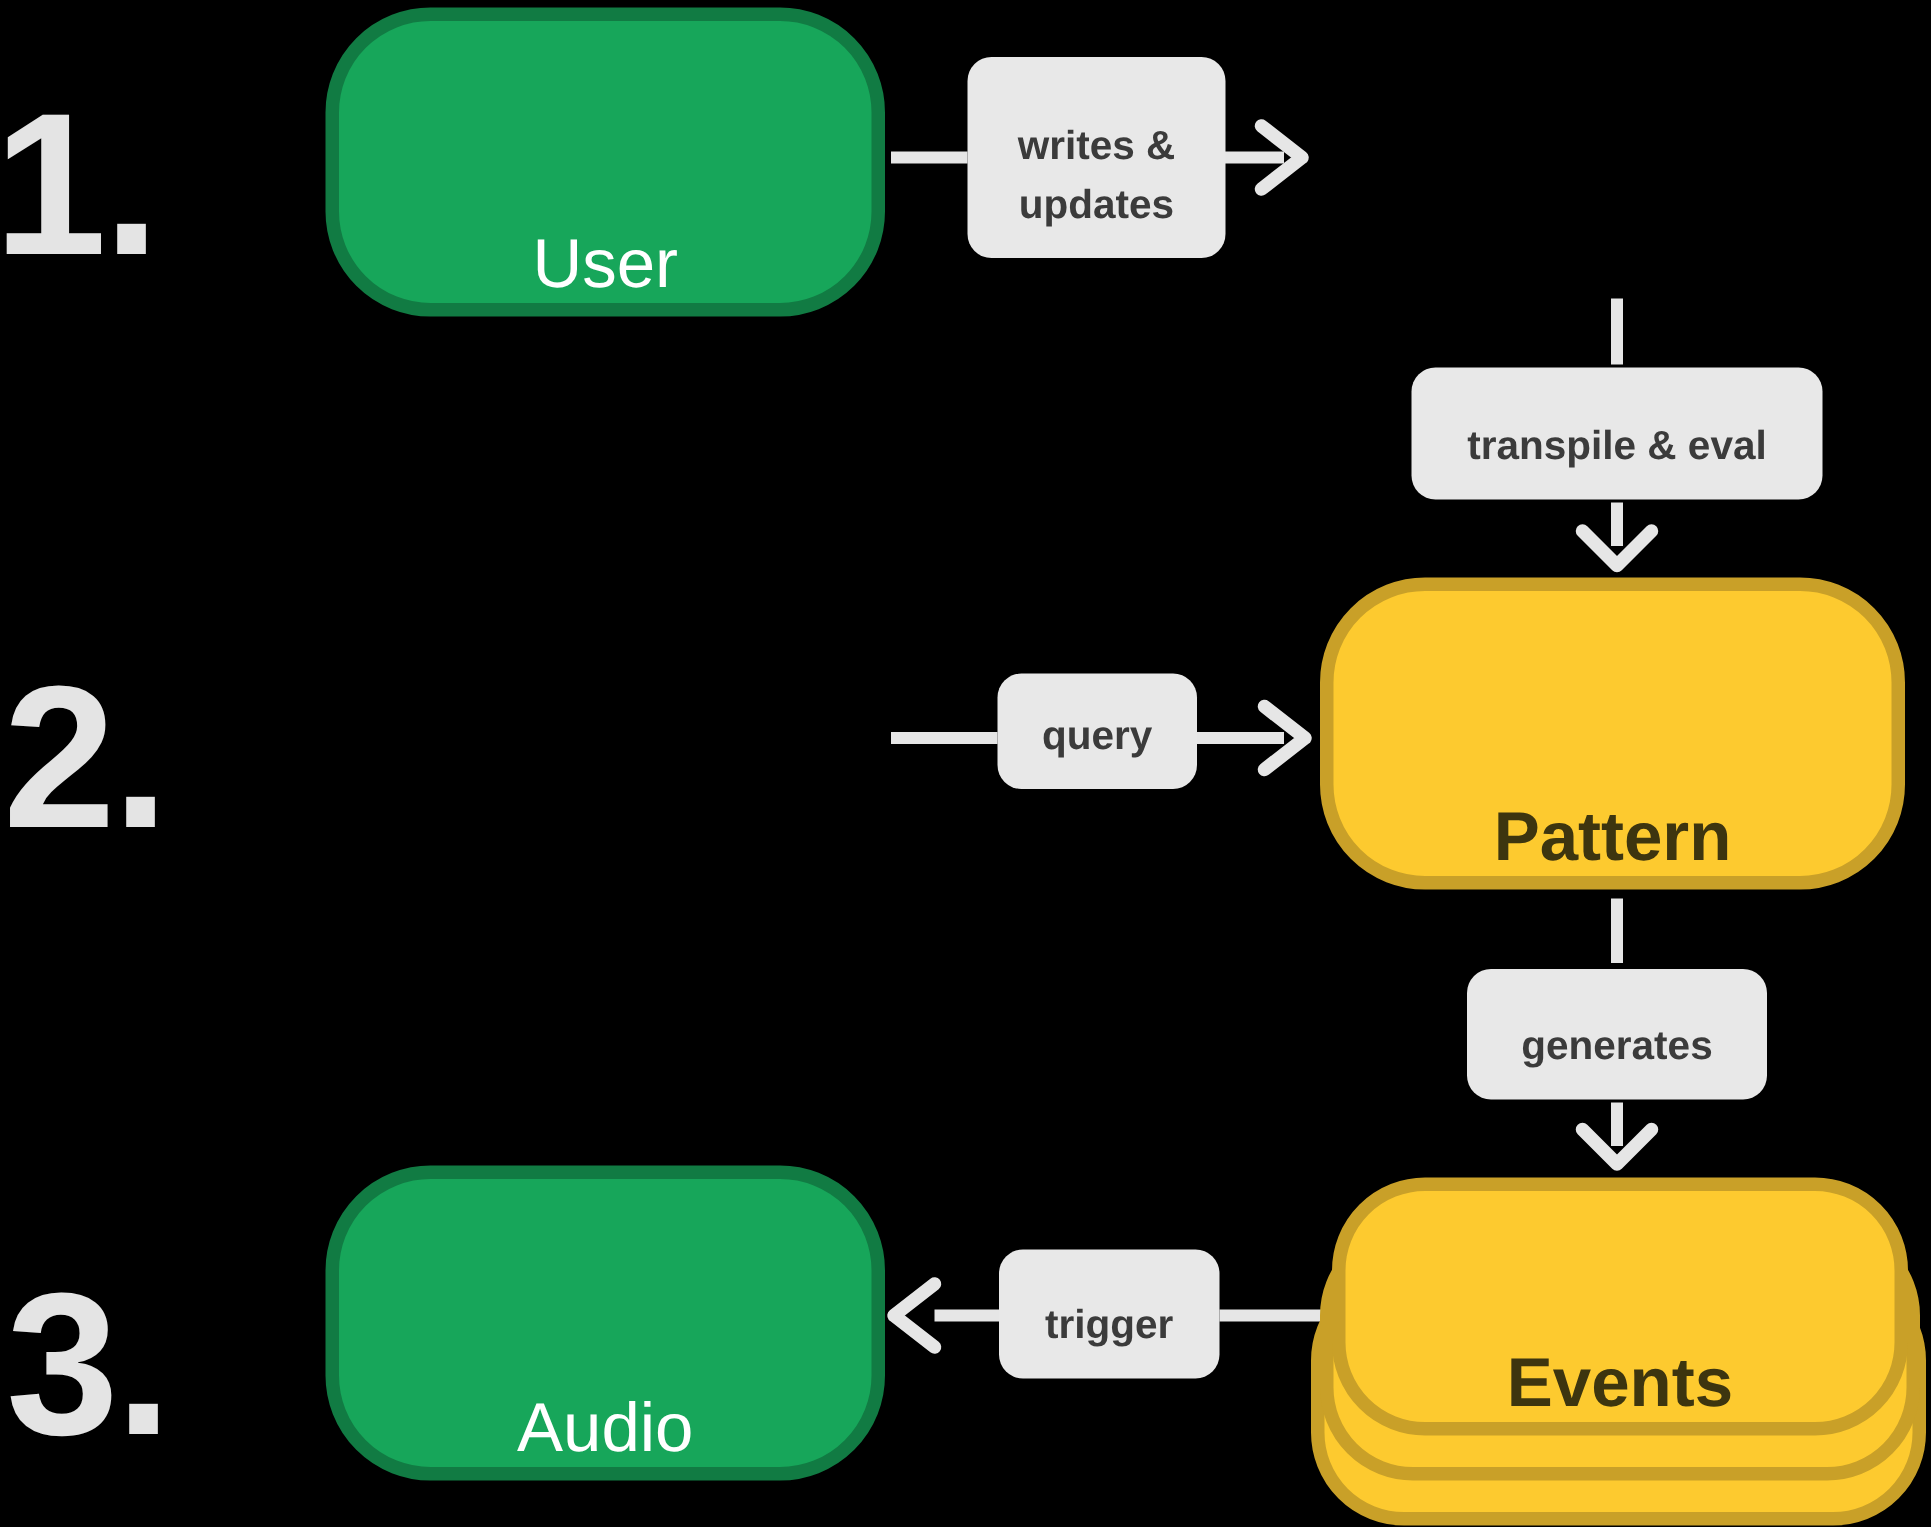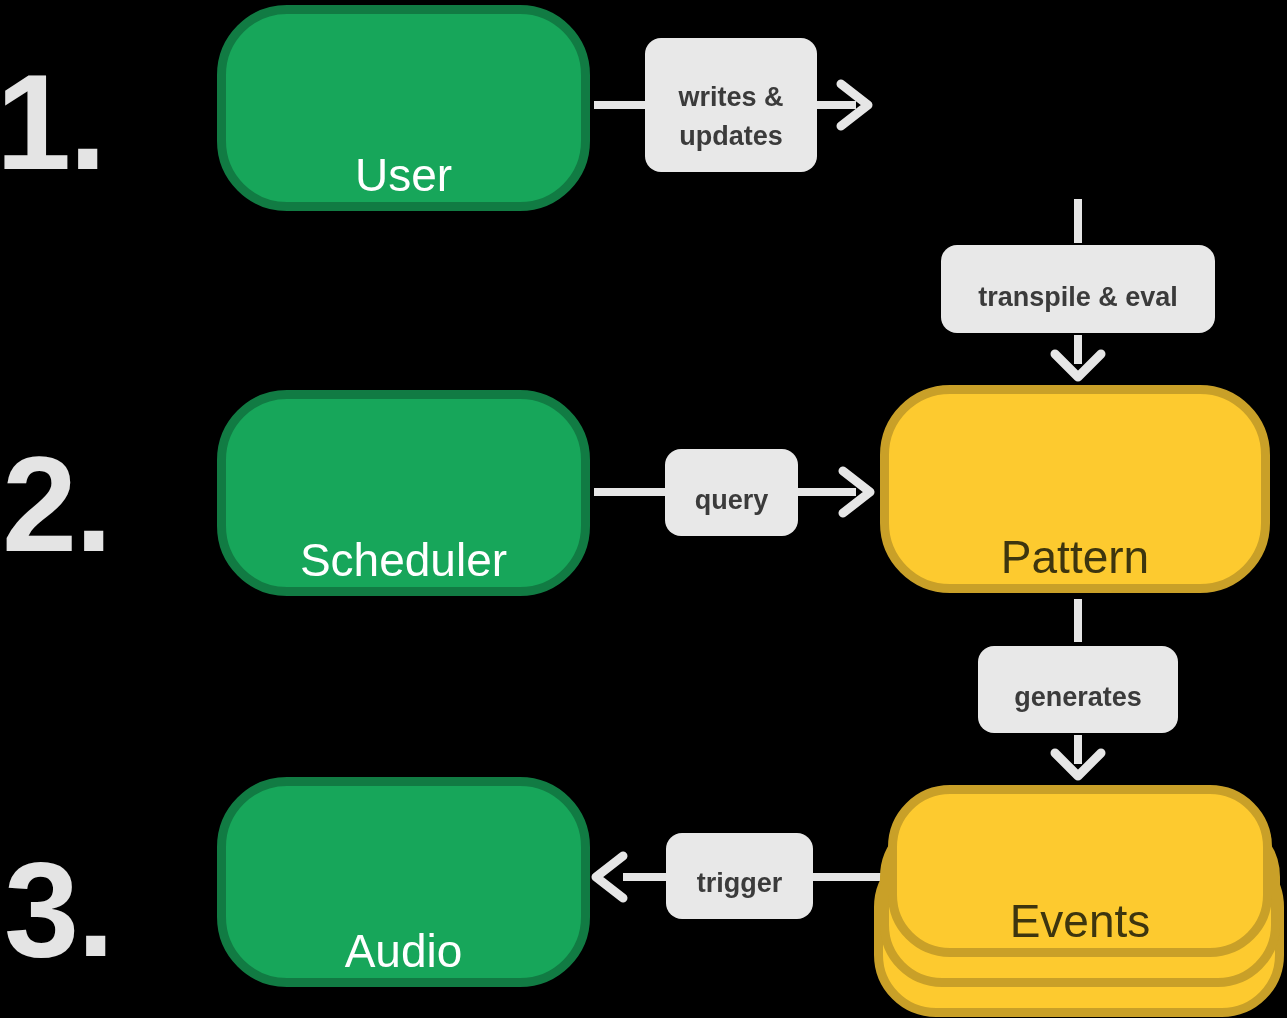--- a/index.html
+++ b/index.html
@@ -32,21 +32,21 @@
   .node.green{
     background:var(--green-fill);border:9px solid var(--green-border);
     color:#FFFFFF;border-radius:70px;
   }
   .node.purple{
     background:var(--purple-fill);border:9px solid var(--purple-border);
     color:#FFFFFF;border-radius:62px;
   }
   .node.yellow{
     background:var(--yellow-fill);border:9px solid var(--yellow-border);
-    color:var(--yellow-text);border-radius:70px;
+    color:var(--yellow-text);border-radius:70px;font-weight:bold;
   }
   .stack-layer{
     position:absolute;background:var(--yellow-fill);
     border:9px solid var(--yellow-border);border-radius:62px;box-sizing:border-box;
   }
   .edge-label{
     position:absolute;display:flex;align-items:flex-end;justify-content:center;
     background:var(--label-bg);color:var(--label-text);
     font-size:27px;font-weight:700;text-align:center;line-height:1.45;
     border-radius:16px;box-sizing:border-box;padding:16px 14px;
@@ -103,25 +103,22 @@
 
   <div class="edge-label" style="left:645px;top:38px;width:172px;height:134px">
     <span>writes &amp; updates</span>
   </div>
 
 
   <div class="edge-label" style="left:941px;top:245px;width:274px;height:88px">
     <span>transpile &amp; eval</span>
   </div>
 
-  <div class="node green" style="left:217px;top:390px;width:373px;height:206px">
-    <span>Scheduler</span>
-  </div>
 
-  <div class="edge-label" style="left:665px;top:449px;width:133px;height:87px">
+  <div class="edge-label" style="left:665px;top:449px;width:133px;height:77px">
     <span>query</span>
   </div>
 
   <div class="node yellow" style="left:880px;top:385px;width:390px;height:208px">
     <span>Pattern</span>
   </div>
 
   <div class="edge-label" style="left:978px;top:646px;width:200px;height:87px">
     <span>generates</span>
   </div>

